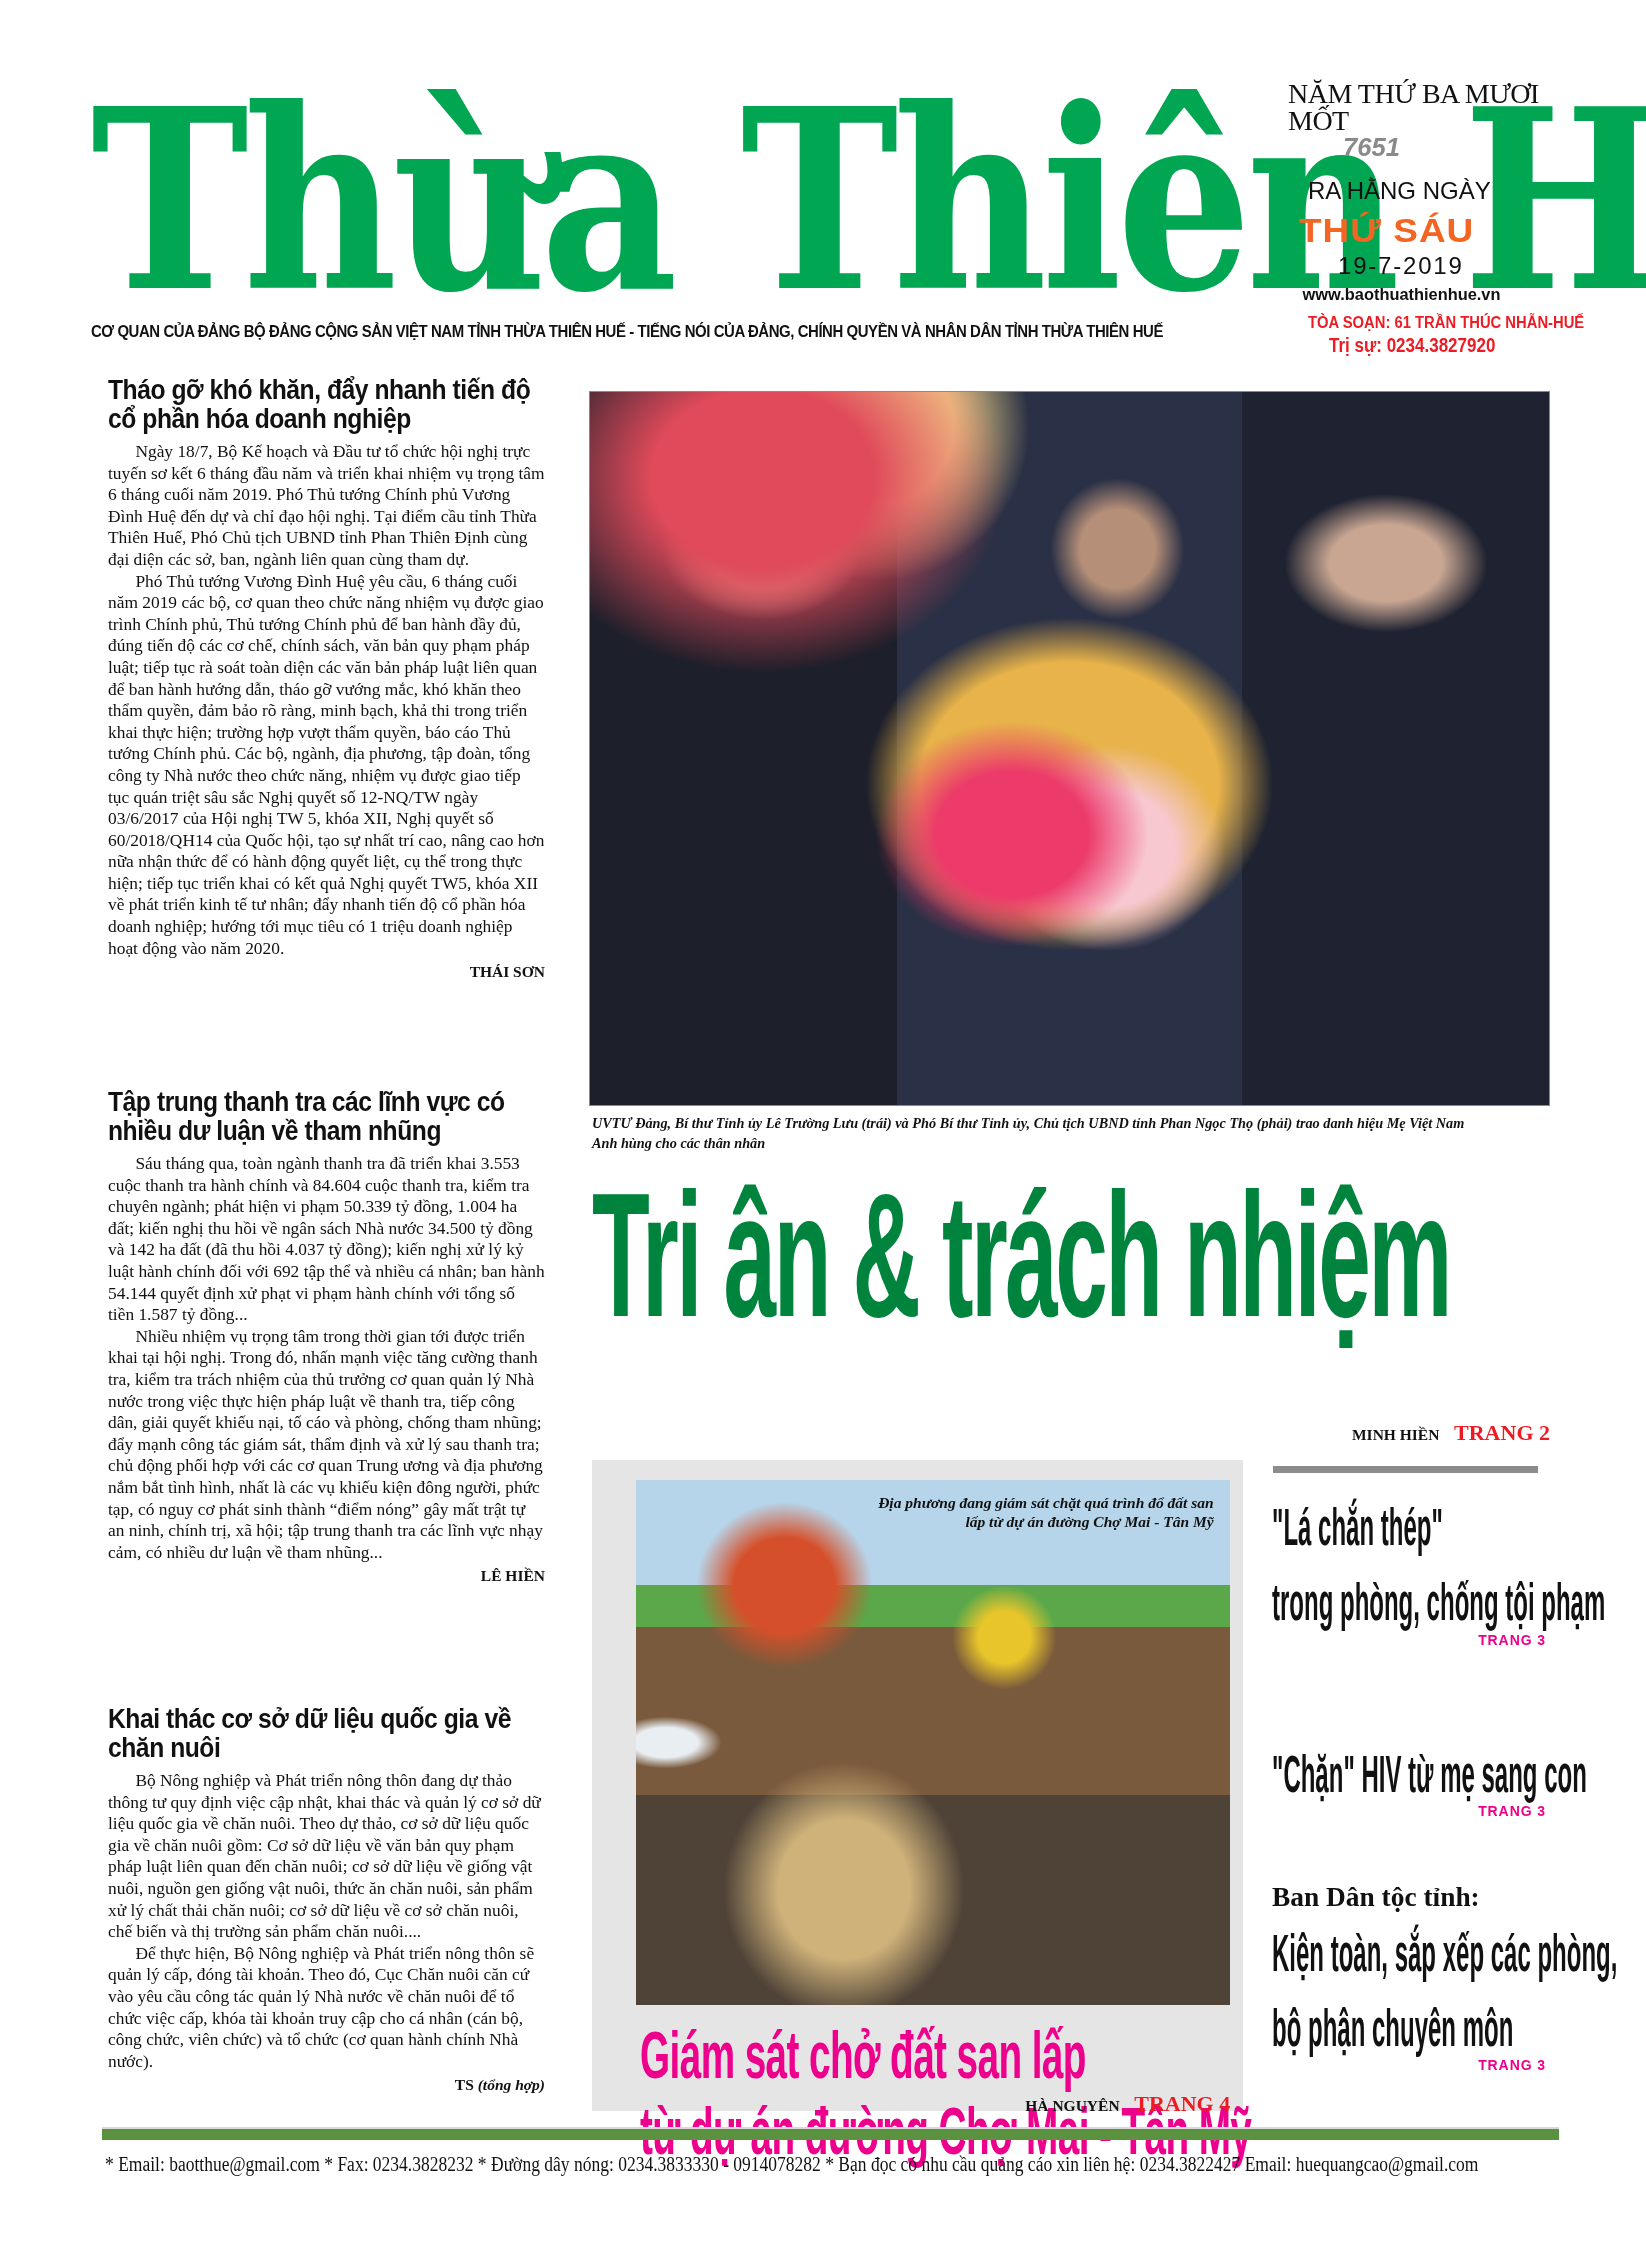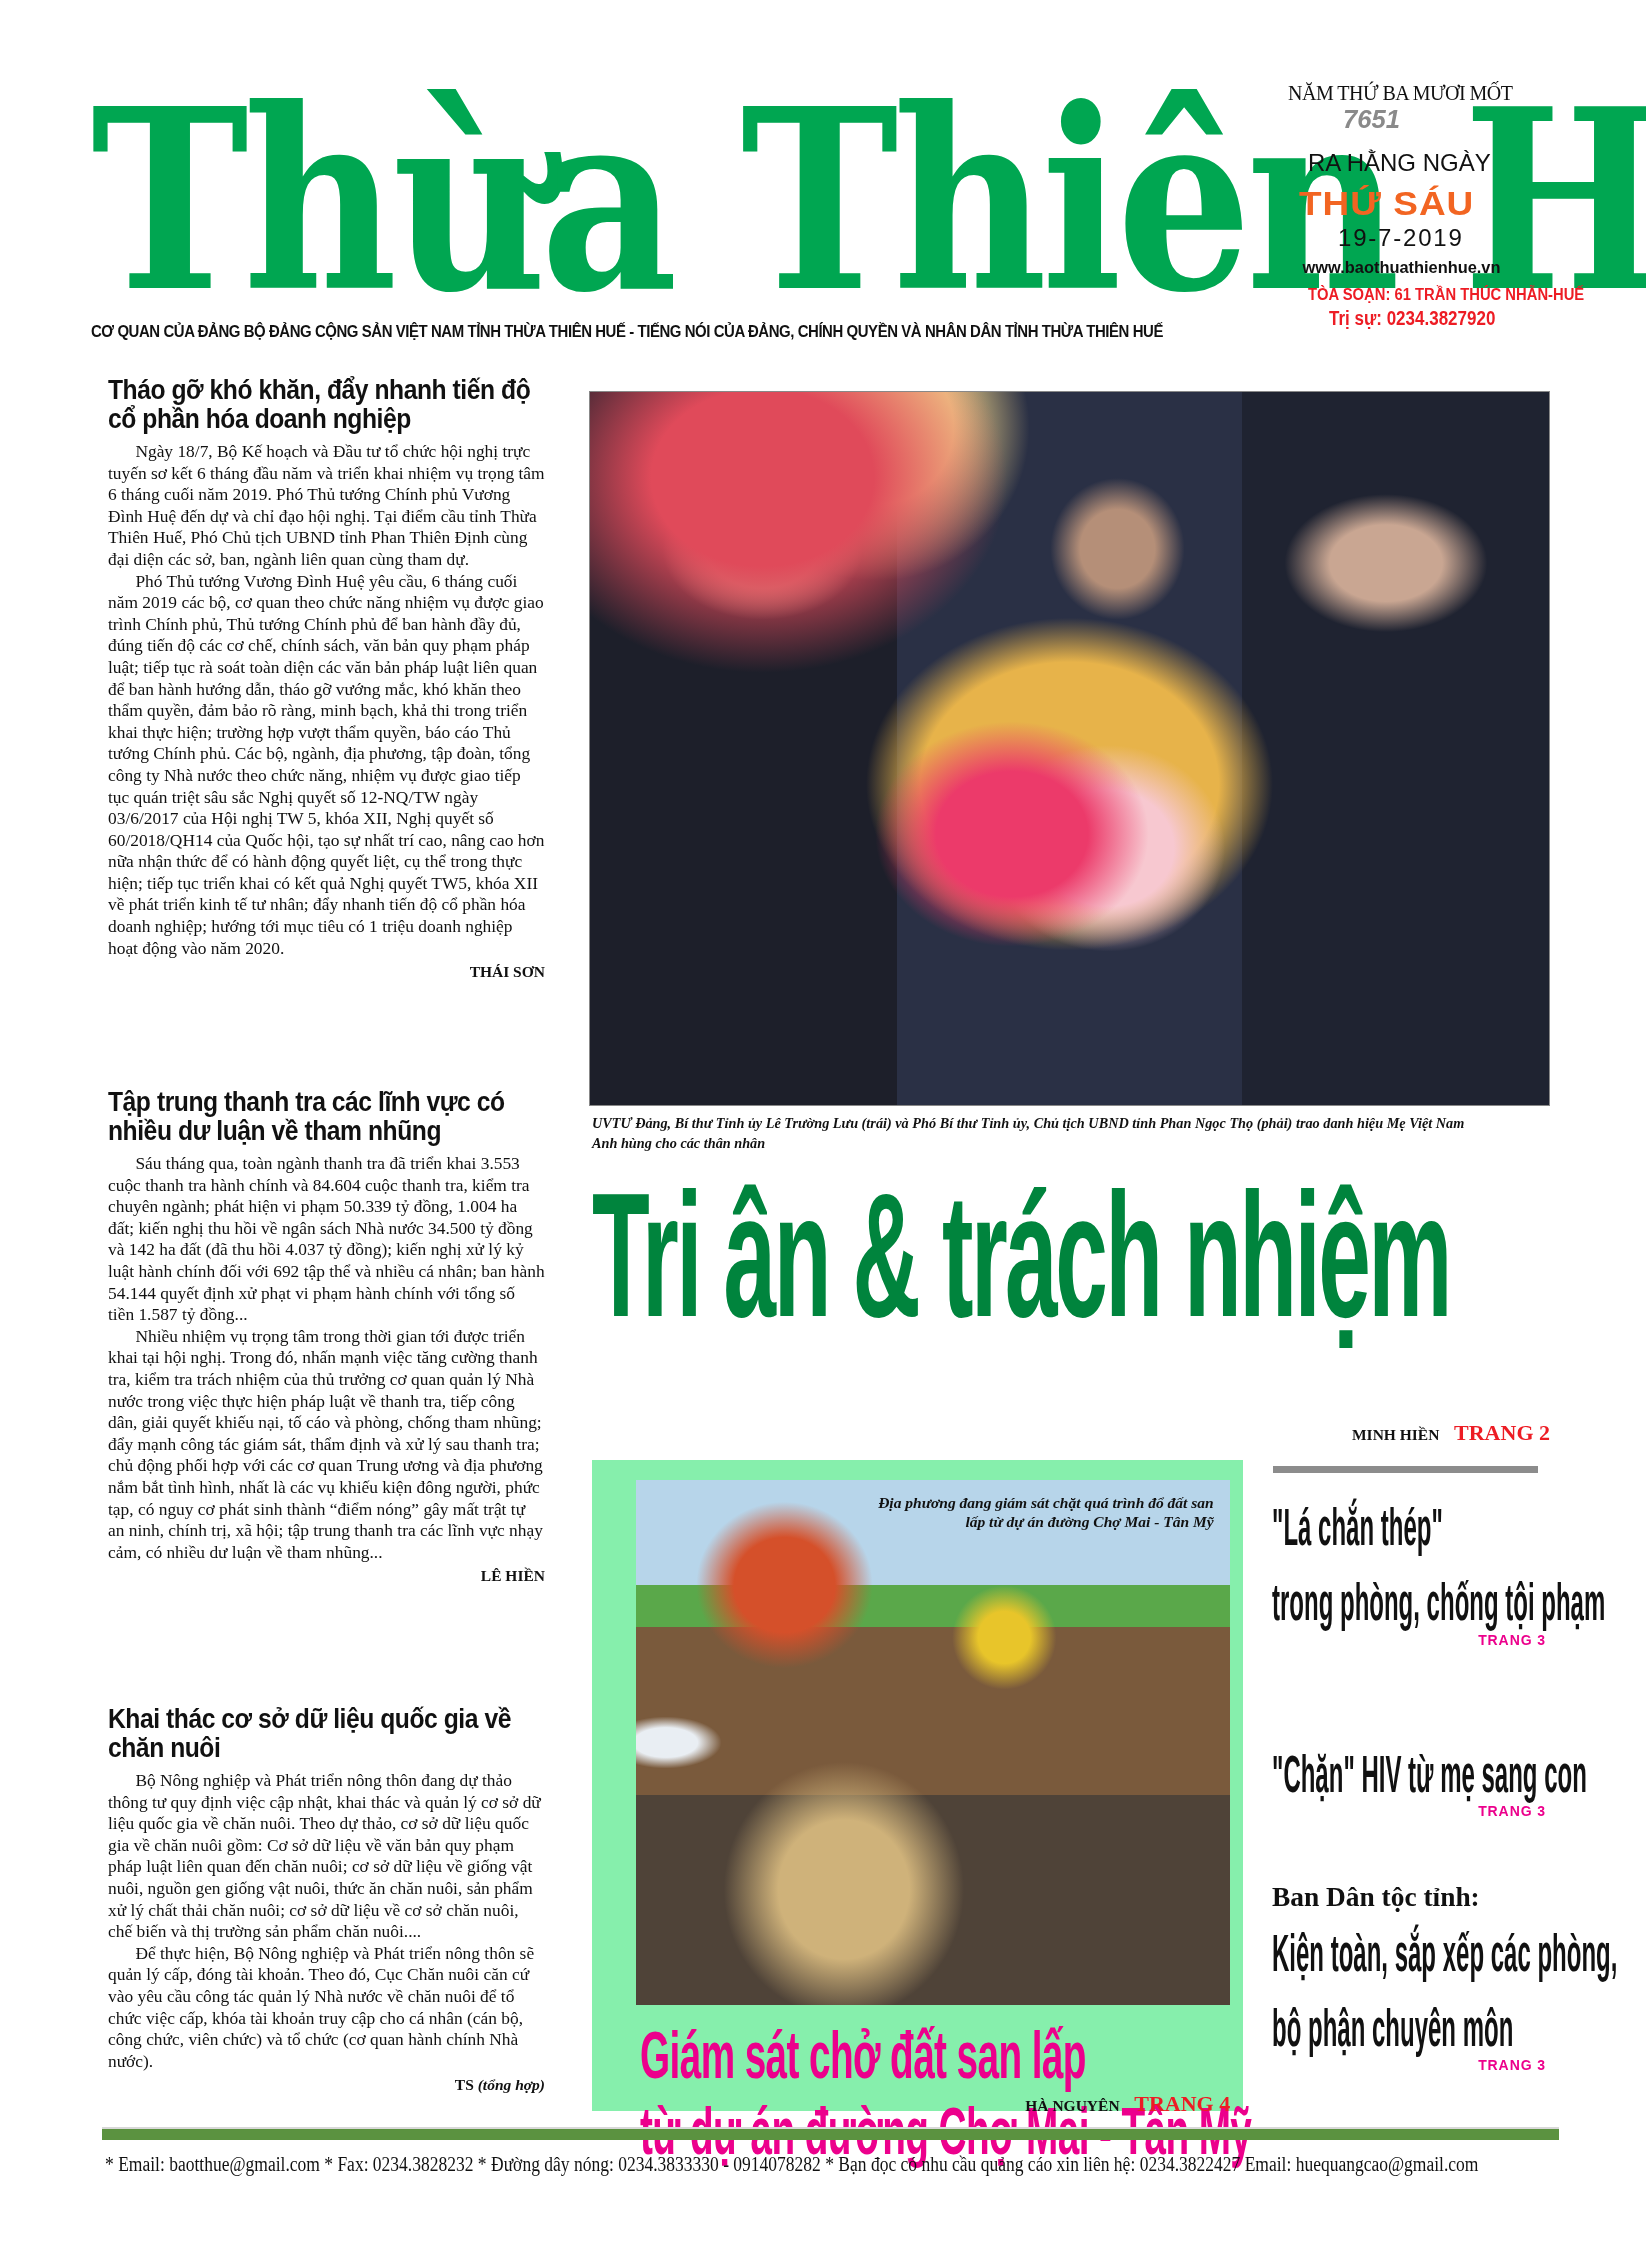--- a/index.html
+++ b/index.html
@@ -16,21 +16,21 @@
     white-space: nowrap;
     transform: scaleY(1.18); transform-origin: top left;
   }
   .tagline {
     left: 91px; top: 322px; width: 1179px;
     font-family: "Liberation Sans", sans-serif; font-weight: bold;
     font-size: 17px; letter-spacing: -0.5px; white-space: nowrap;
     transform: scaleX(0.88); transform-origin: left top;
   }
   .issue-box { left: 1288px; top: 80px; width: 274px; }
-  .issue-year { font-family: "Liberation Serif", serif; font-size: 20px; line-height: 27.4px; letter-spacing: -0.5px; }
+  .issue-year { font-family: "Liberation Serif", serif; font-size: 28px; line-height: 27.4px; letter-spacing: -0.5px; }
   .issue-number { font-family: "Liberation Sans", sans-serif; font-weight: bold; font-style: italic; font-size: 25.6px; color: #8a8a8a; margin-left: 55px; line-height: 25.6px; }
   .issue-freq { font-family: "Liberation Sans", sans-serif; font-size: 24px; margin-left: 20px; margin-top: 16.4px; }
   .issue-day { font-family: "Liberation Sans", sans-serif; font-weight: 900; font-size: 33px; color: #f26522; margin-left: 11px; margin-top: 7.3px; letter-spacing: 0.9px; transform: scaleX(1.12); transform-origin: left; }
   .issue-date { font-family: "Liberation Sans", sans-serif; font-size: 24px; margin-left: 50px; margin-top: 1.8px; letter-spacing: 1.8px; }
   .issue-web { font-family: "Liberation Sans", sans-serif; font-weight: bold; font-size: 16.4px; margin-left: 14.6px; margin-top: 5.5px; }
   .issue-address, .issue-phone { font-family: "Liberation Sans", sans-serif; font-weight: bold; color: #ed1c24; transform: scaleX(0.85); transform-origin: left; white-space: nowrap; }
   .issue-address { font-size: 17.4px; margin-left: 20px; margin-top: 7.3px; }
   .issue-phone { font-size: 20px; margin-left: 41px; margin-top: 1.8px; }
 
   
@@ -82,21 +82,21 @@
   }
   .lead-credit {
     left: 1188px; top: 1420px; width: 362px; text-align: right; white-space: nowrap;
   }
   .credit-name { font-family: "Liberation Serif", serif; font-weight: bold; font-size: 15.5px; }
   .credit-page { font-family: "Liberation Serif", serif; font-weight: bold; font-size: 22px; color: #ed1c24; margin-left: 11px; }
 
   
   .second-box {
     left: 592px; top: 1460px; width: 651px; height: 651px;
-    background: #86efac;
+    background: #e5e5e5;
   }
   .second-photo {
     position: absolute; left: 44px; top: 20px; width: 594px; height: 525px;
     background:
       radial-gradient(ellipse at 35% 78%, #cfb27a 0 12%, transparent 22%),
       radial-gradient(ellipse at 25% 20%, #d5502a 0 8%, transparent 14%),
       radial-gradient(ellipse at 62% 30%, #e8c52a 0 5%, transparent 10%),
       radial-gradient(ellipse at 5% 50%, #e9eef3 0 4%, transparent 7%),
       linear-gradient(180deg, #b7d5ea 0 20%, #5aa84a 20% 28%, #7a5a3c 28% 60%, #4f4338 60% 100%);
   }

